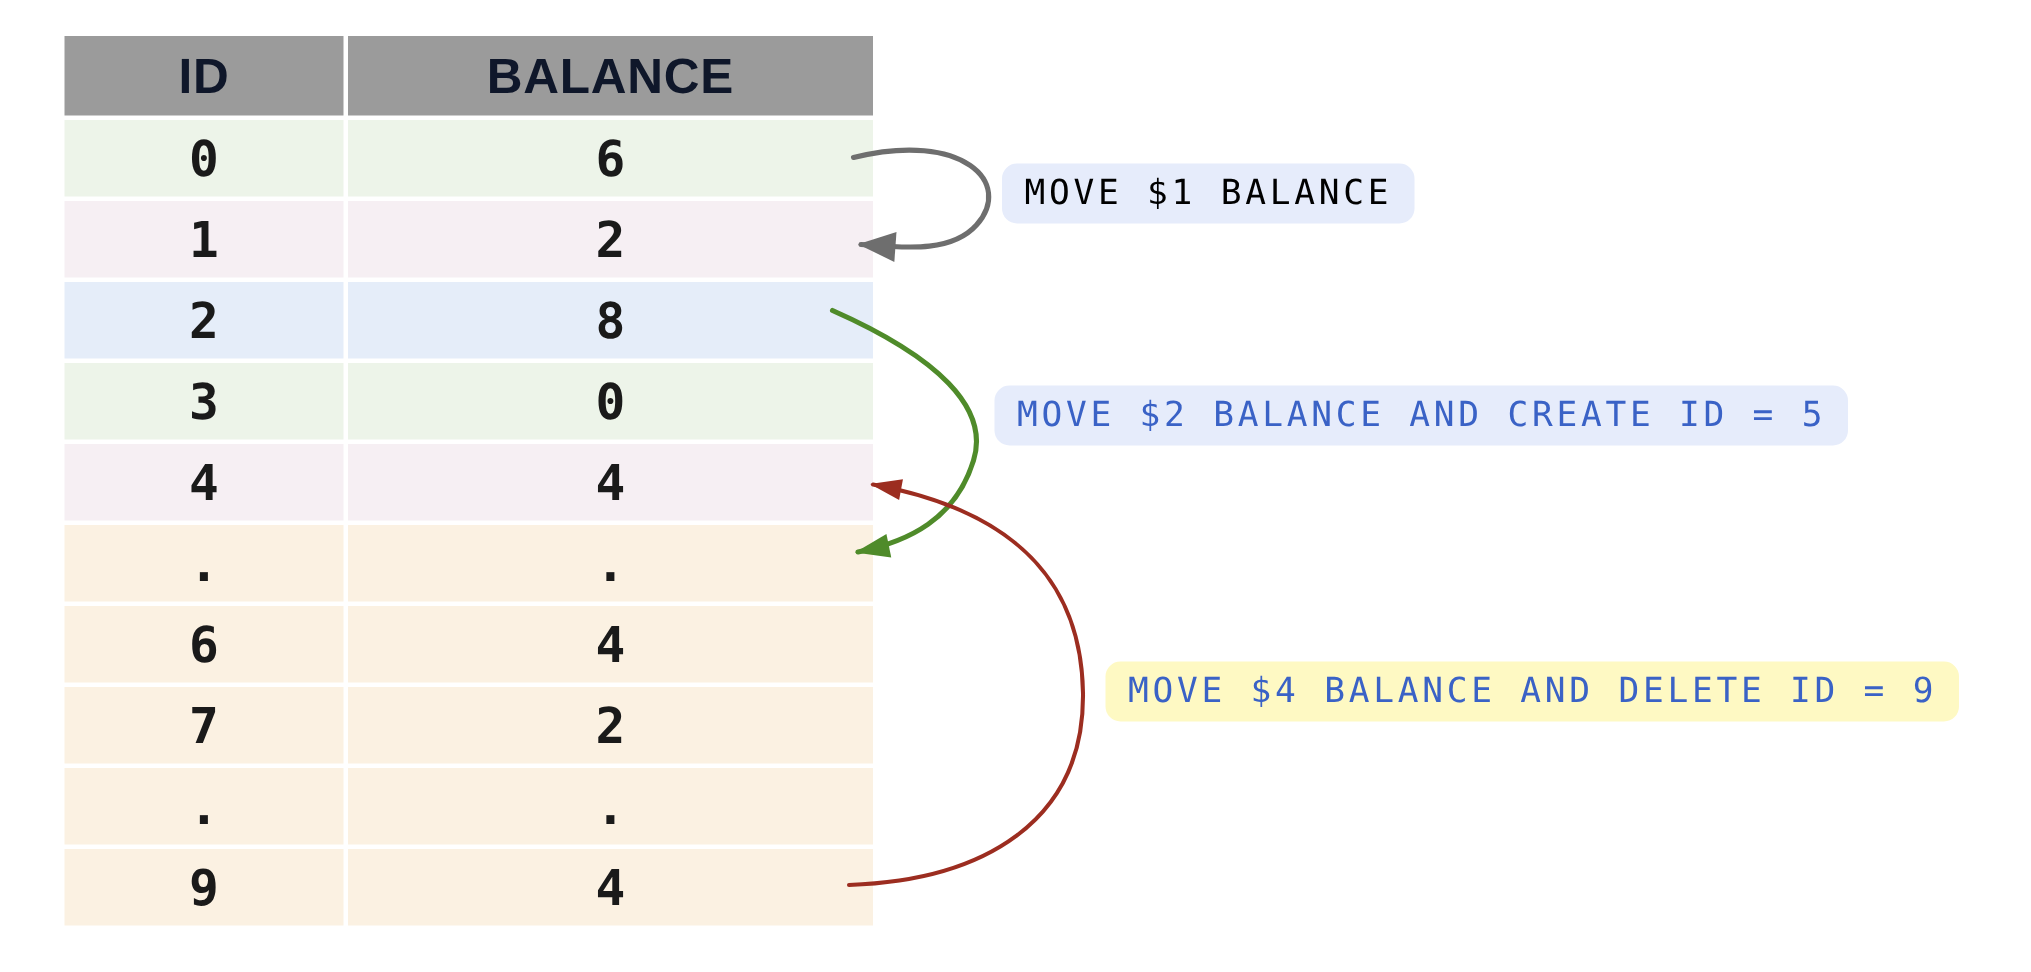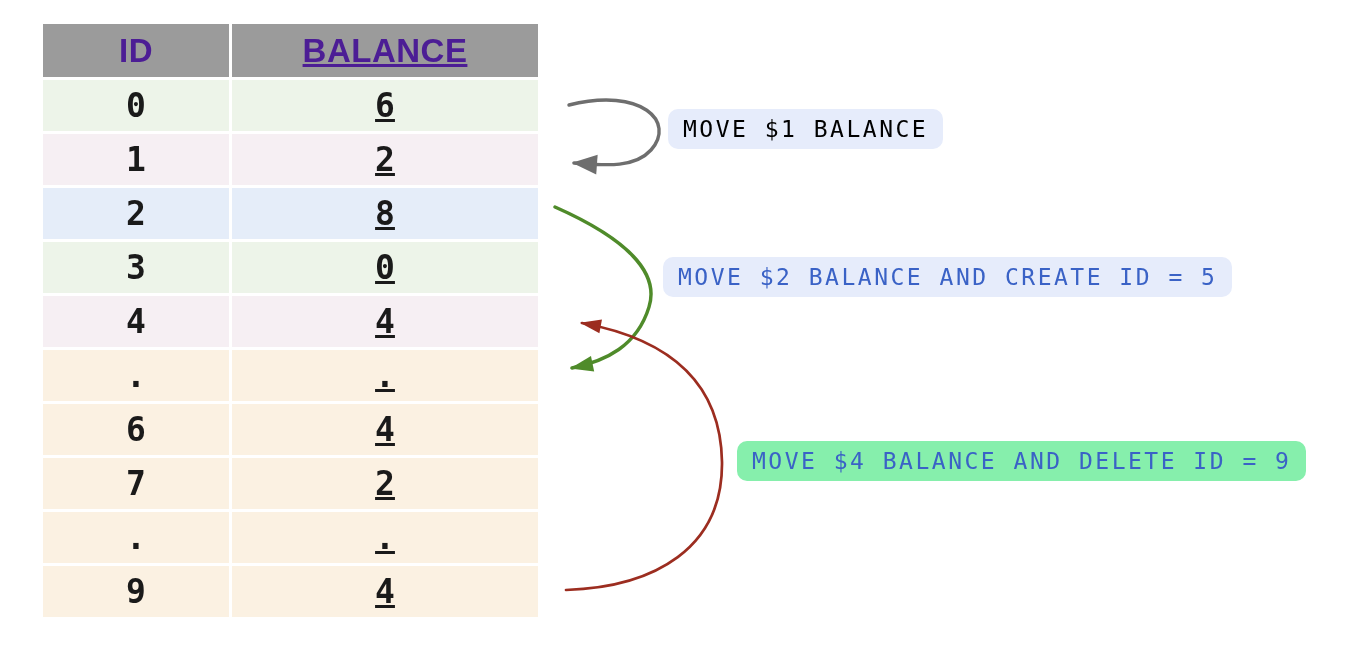--- a/index.html
+++ b/index.html
@@ -28,29 +28,29 @@
     display: flex;
     gap: 3px;
   }
   .cell, .th {
     display: flex;
     align-items: center;
     justify-content: center;
     box-sizing: border-box;
   }
   .col-id      { width: 186px; }
-  .col-balance { width: 306px; text-decoration: underline; }
+  .col-balance { width: 350px; }
   .th {
     height: 53px;
     background: #9b9b9b;
     font-family: "Liberation Sans", sans-serif;
     font-weight: bold;
     font-size: 33px;
     letter-spacing: 0.5px;
-    color: #4c1d95;
+    color: #0f172a;
     text-align: right;
   }
   .cell {
     height: 51px;
     font-family: "DejaVu Sans Mono", monospace;
     font-weight: bold;
     font-size: 33px;
     color: #1a1a1a;
   }
   
@@ -160,15 +160,15 @@
 
     <path class="flow" d="M 569 105 C 642 87, 676 122, 651 150 C 634 169, 602 165, 574 163" stroke-width="3.4" marker-end="url(#head-0)" stroke="#6e6e6e"></path>
 
     <path class="flow" d="M 555 207 C 625 238, 660 272, 649 307 C 637 346, 606 361, 572 368" stroke-width="3.4" marker-end="url(#head-1)" stroke="#4f8b2a"></path>
 
     <path class="flow" d="M 566 590 C 655 587, 723 548, 722 462 C 721 395, 685 342, 582 323" stroke-width="2.7" marker-end="url(#head-2)" stroke="#9c2d20"></path>
   </svg>
 
   <div class="pill pill-1" style="background: rgb(230, 236, 251); color: #000000;">MOVE $1 BALANCE</div>
   <div class="pill pill-2" style="background: rgb(230, 236, 251); color: rgb(58, 98, 198);">MOVE $2 BALANCE AND CREATE ID = 5</div>
-  <div class="pill pill-3" style="background: #86efac; color: rgb(58, 98, 198);">MOVE $4 BALANCE AND DELETE ID = 9</div>
+  <div class="pill pill-3" style="background: #fef9c3; color: rgb(58, 98, 198);">MOVE $4 BALANCE AND DELETE ID = 9</div>
 
 </div>
 
 </body></html>

